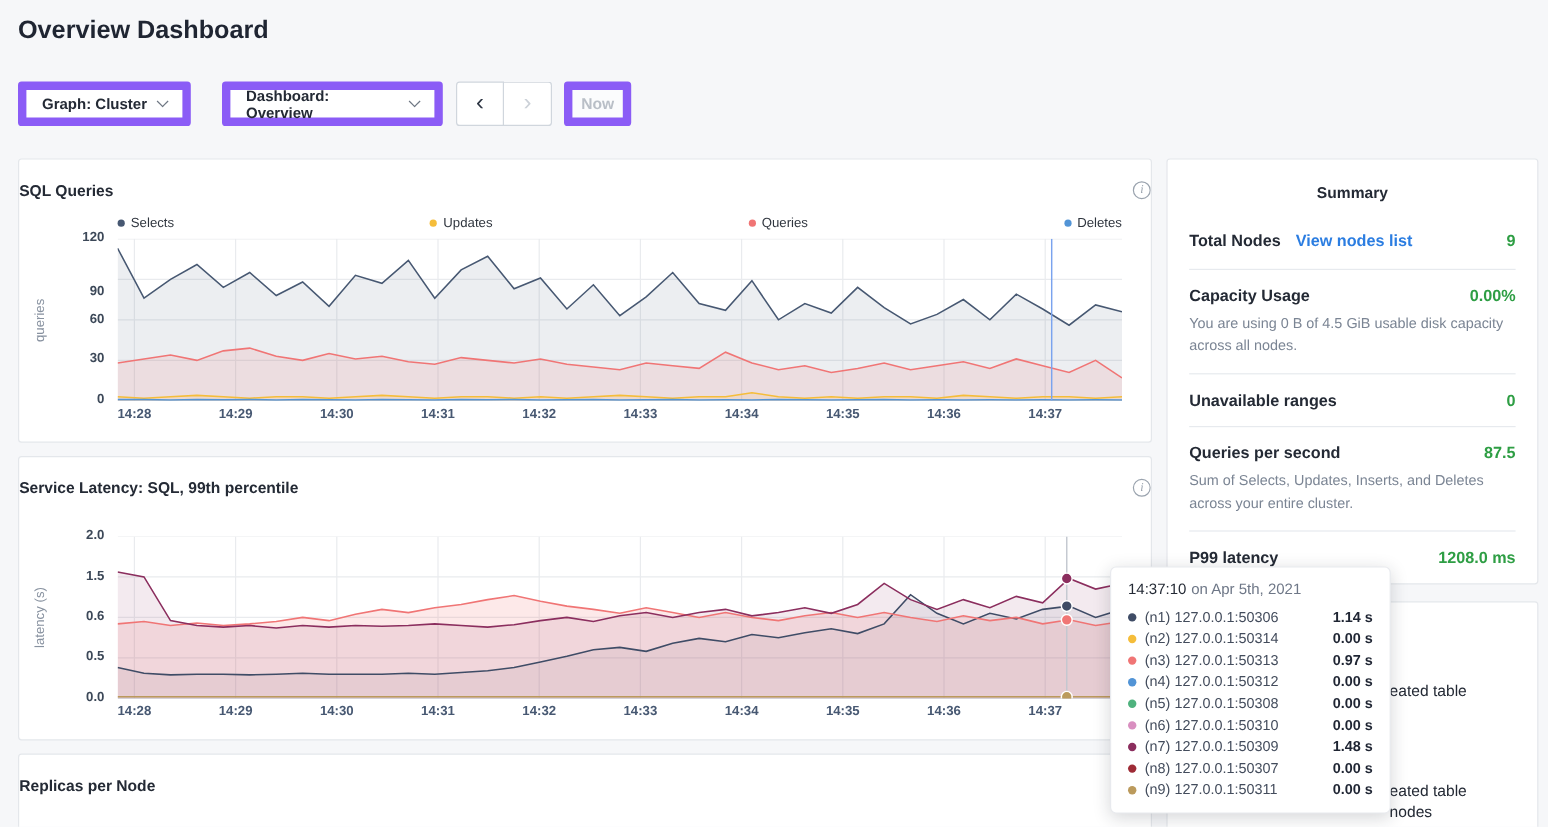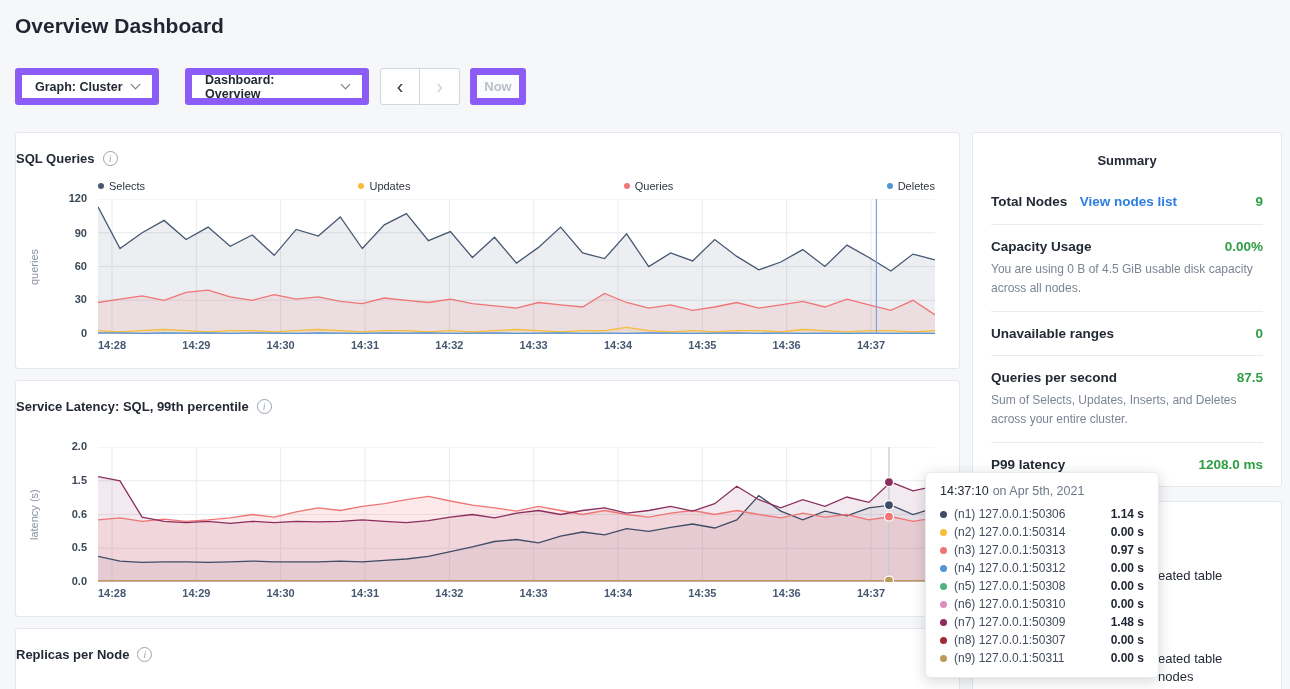--- a/index.html
+++ b/index.html
@@ -31,21 +31,21 @@
   .btn-now { width:56px; margin-left:10px; justify-content:center; color:#b9bfc7; font-size:13px; font-weight:700; background:#fbfcfd; }
 
   
   .main-row { display:flex; gap:12px; margin:27px 8px 0 15px; align-items:flex-start; }
   .charts-col { width:945px; flex:0 0 945px; }
   .sidebar-col { flex:1; min-width:0; }
   .panel { background:#fff; border:1px solid #e4e7eb; border-radius:3px; }
 
   
   .chart-panel { height:237px; margin-bottom:11px; overflow:hidden; }
-  .chart-title-row { padding-top:16px; height:34px; display:flex; align-items:center; justify-content:flex-start; gap:8px; }
+  .chart-title-row { padding-top:16px; height:34px; display:flex; align-items:center; justify-content:space-between; gap:8px; }
   .chart-title { font-size:13px; font-weight:700; color:#242a35; }
   .info-icon {
     width:15px; height:15px; border:1px solid #9aa3ae; border-radius:50%;
     color:#9aa3ae; font-size:10px; font-style:italic; font-family:"Liberation Serif", serif;
     display:inline-flex; align-items:center; justify-content:center; cursor:pointer;
   }
   .chart-body { position:relative; padding:0 24px 0 82px; }
   .legend-row { height:32px; display:flex; justify-content:space-between; align-items:flex-end; padding-bottom:7px; gap:16px; }
   .legend-item { display:flex; align-items:center; gap:5px; font-size:11px; color:#30363f; cursor:pointer; }
   .legend-dot { width:6px; height:6px; border-radius:50%; display:inline-block; }
@@ -171,21 +171,21 @@
             <span style="left: 435.667px;">14:33</span>
             <span style="left: 520px;">14:34</span>
             <span style="left: 604.333px;">14:35</span>
             <span style="left: 688.667px;">14:36</span>
             <span style="left: 773px;">14:37</span>
           </div>
         <div class="ylabels" id="ylabels-0">
             <span style="top: 128px;">0</span>
             <span style="top: 94.25px;">30</span>
             <span style="top: 60.5px;">60</span>
-            <span style="top: 28px;">90</span>
+            <span style="top: 38px;">90</span>
             <span style="top: -7px;">120</span>
           </div>
         <div class="yaxis-title">queries</div>
       </div>
     </div>
 
     <div class="panel chart-panel">
       <div class="chart-title-row">
         <span class="chart-title">Service Latency: SQL, 99th percentile</span>
         <span class="info-icon">i</span>

